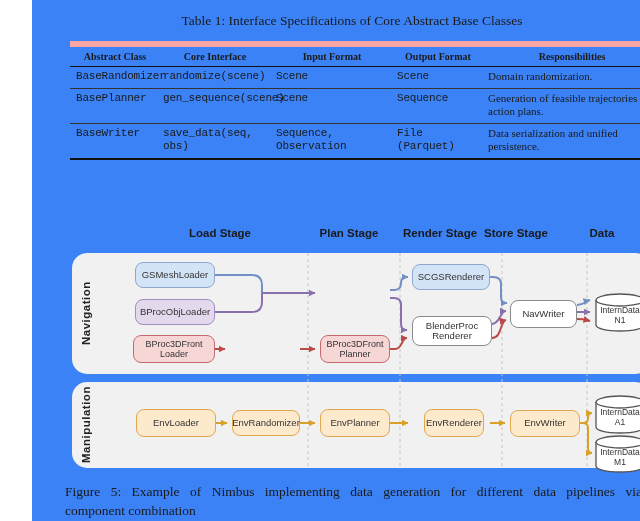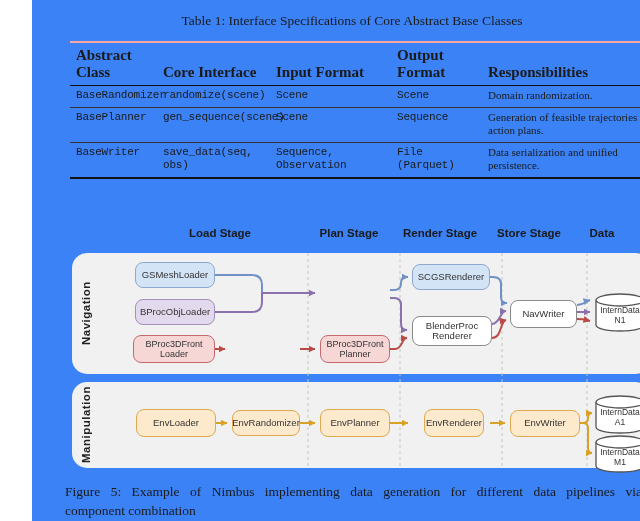--- a/index.html
+++ b/index.html
@@ -3,23 +3,23 @@
 <meta charset="utf-8">
 <style>
   html,body{margin:0;padding:0;background:#ffffff;}
   .page{position:relative;width:640px;height:521px;background:#3b82f6;overflow:hidden;
         font-family:"Liberation Serif", serif;color:#1a1a1a;margin-left:32px;}
   
   .table-title{position:absolute;left:0;top:13px;width:640px;text-align:center;
                font-size:13.5px;color:#1a1a1a;}
   table.spec{position:absolute;left:38px;top:41px;width:565px;border-collapse:collapse;
              table-layout:fixed;}
-  table.spec th{font-family:"Liberation Serif", serif;font-size:15px;font-weight:bold;
-                text-align:left;vertical-align:bottom;padding:4px 3px 4px 6px;
-                border-top:2px solid #fca5a5;border-bottom:1.2px solid #111;}
+  table.spec th{font-family:"Liberation Serif", serif;font-size:10px;font-weight:bold;
+                text-align:center;vertical-align:bottom;padding:4px 3px 4px 6px;
+                border-top:6px solid #fca5a5;border-bottom:1.2px solid #111;}
   table.spec td{vertical-align:top;padding:3px 3px 4px 6px;border-bottom:1px solid #333;
                 font-size:11px;line-height:13.5px;}
   table.spec tbody tr:last-child td{border-bottom:2px solid #111;}
   td.mono{font-family:"Liberation Mono", monospace;font-size:9.5px;letter-spacing:-0.2px;}
   .c1{width:78px}.c2{width:104px}.c3{width:112px}.c4{width:82px}.c5{width:168px}
   
   .stage-label{position:absolute;transform:translateX(-50%);white-space:nowrap;
                font-family:"Liberation Sans", sans-serif;font-weight:bold;
                font-size:11.5px;color:#1a1a1a;top:227px;}
   .panel{position:absolute;background:#f1f1f2;border-radius:15px;}
@@ -82,21 +82,21 @@
         <td class="mono">Sequence, Observation</td>
         <td class="mono">File (Parquet)</td>
         <td>Data serialization and unified persistence.</td>
       </tr>
     </tbody>
   </table>
 
   <div class="stage-label" style="left:188px">Load Stage</div>
   <div class="stage-label" style="left:317px">Plan Stage</div>
   <div class="stage-label" style="left:408px">Render Stage</div>
-  <div class="stage-label" style="left:497px">Store Stage</div>
+  <div class="stage-label" style="left:484px">Store Stage</div>
   <div class="stage-label" style="left:570px">Data</div>
 
   <div class="panel" style="left:40px;top:253px;width:578px;height:121px"></div>
   <div class="panel" style="left:40px;top:382px;width:578px;height:86px"></div>
 
   <div class="row-label" style="left:46px;top:253px;width:16px;height:121px">Navigation</div>
   <div class="row-label" style="left:46px;top:382px;width:16px;height:86px">Manipulation</div>
 
   <svg class="layer" width="640" height="521" viewBox="0 0 640 521">
     <defs>

